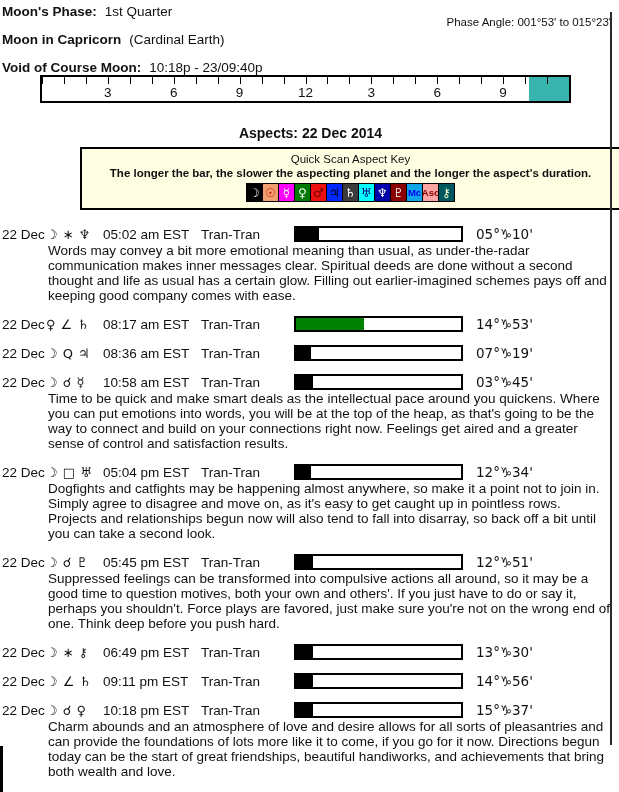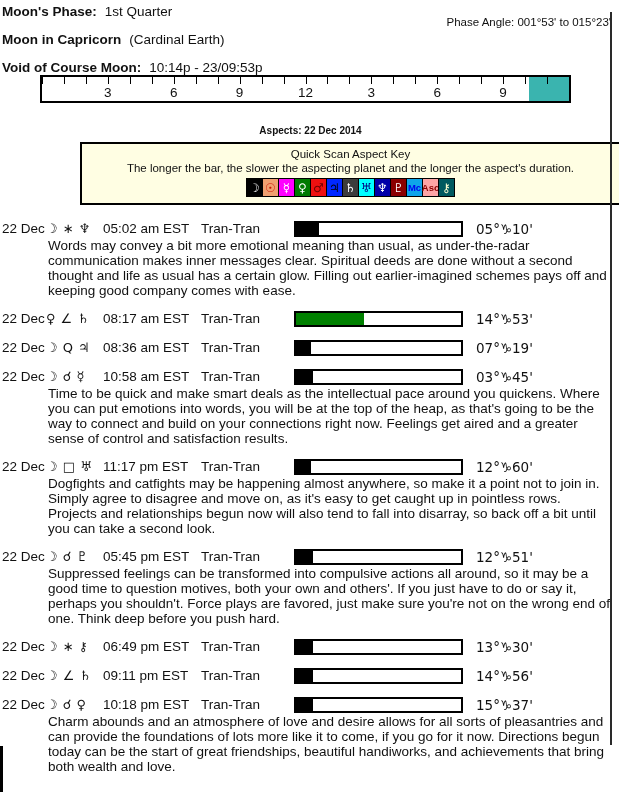--- a/index.html
+++ b/index.html
@@ -24,40 +24,40 @@
   .ruler .void-block { position:absolute; top:0; bottom:0; left:92.4%; right:0; }
   .ruler .ticks {
     position:absolute; top:0; left:0; right:0; height:7px; z-index:2;
     background-image:repeating-linear-gradient(90deg,#000 0 1px,transparent 1px 21.96px);
   }
   .ruler .hlabel {
     position:absolute; top:8px; transform:translateX(-50%);
     font-size:13.5px; z-index:3;
   }
 
-  .aspects-title { text-align:center; font-weight:bold; font-size:10px; margin-top:22px; }
+  .aspects-title { text-align:center; font-weight:bold; font-size:14px; margin-top:22px; }
 
   .key-box {
     width:541px; margin:6px 0 0 78px; border:2px solid #000;
     background:#fffee3; text-align:center; padding:4px 2px 6px 2px;
   }
   .key-box .kt { font-size:11.5px; margin-bottom:2px; }
-  .key-box .ks { font-size:11.5px; font-weight:normal; margin-bottom:4px; }
+  .key-box .ks { font-size:11.5px; font-weight:bold; margin-bottom:4px; }
   .tiles { display:inline-flex; }
   .tile {
     width:17px; height:19px; border:1px solid #000; margin-left:-1px;
     display:inline-flex; align-items:center; justify-content:center;
     font-family:"DejaVu Sans", sans-serif; font-size:12px; font-weight:bold;
     line-height:1;
   }
   .tile:first-child { margin-left:0; }
   .tile.txt { font-family:"Liberation Sans", sans-serif; font-size:9.5px; }
 
   
-  .arow { display:flex; align-items:flex-start; margin-top:13px; white-space:nowrap; }
+  .arow { display:flex; align-items:center; margin-top:13px; white-space:nowrap; }
   .arow .c-date  { width:44px; flex:none; }
   .arow .c-glyphs{ width:57px; flex:none; display:inline-flex; gap:5px; font-size:13px; }
   .arow .c-time  { width:98px; flex:none; }
   .arow .c-type  { width:93px; flex:none; }
   .arow .c-bar {
     flex:none; width:169px; height:16px; border:2px solid #000; background:#fff;
     display:inline-block; overflow:hidden;
   }
   .arow .c-bar .fill { display:block; height:100%; }
   .arow .c-deg { margin-left:13px; }
@@ -75,21 +75,21 @@
 <div class="phase-angle">
   <span>Phase Angle:</span>
   <span>001°53' to 015°23'</span>
 </div>
 
 <div class="topline">
   <span class="bold">Moon in Capricorn</span><span class="val">(Cardinal Earth)</span>
 </div>
 
 <div class="topline" style="margin-bottom:0;">
-  <span class="bold">Void of Course Moon:</span><span class="val">10:14p - 23/09:53p</span>
+  <span class="bold">Void of Course Moon:</span><span class="val">10:18p - 23/09:40p</span>
 </div>
 
 <div class="ruler-wrap">
   <div class="ruler">
     <div class="void-block" style="background: rgb(58, 180, 175);"></div>
     <div class="ticks"></div>
     <span class="hlabel" style="left:12.5%">3</span>
     <span class="hlabel" style="left:25%">6</span>
     <span class="hlabel" style="left:37.5%">9</span>
     <span class="hlabel" style="left:50%">12</span>
@@ -183,26 +183,26 @@
 </div>
 <div class="desc">Time to be quick and make smart deals as the intellectual pace around you quickens. Where you can put emotions into words, you will be at the top of the heap, as that's going to be the way to connect and build on your connections right now. Feelings get aired and a greater sense of control and satisfaction results.</div>
 
 <div class="arow">
   <span class="c-date">22 Dec</span>
   <span class="c-glyphs glyph">
       <span>☽</span>
       <span>□</span>
       <span>♅</span>
     </span>
-  <span class="c-time">11:17 pm EST</span>
+  <span class="c-time">05:04 pm EST</span>
   <span class="c-type">Tran-Tran</span>
   <span class="c-bar">
       <span class="fill" style="background: rgb(0, 0, 0); width: 9%;"></span>
     </span>
-  <span class="c-deg glyph">12°♑60'</span>
+  <span class="c-deg glyph">12°♑34'</span>
 </div>
 <div class="desc">Dogfights and catfights may be happening almost anywhere, so make it a point not to join in. Simply agree to disagree and move on, as it's easy to get caught up in pointless rows. Projects and relationships begun now will also tend to fall into disarray, so back off a bit until you can take a second look.</div>
 
 <div class="arow">
   <span class="c-date">22 Dec</span>
   <span class="c-glyphs glyph">
       <span>☽</span>
       <span>☌</span>
       <span>♇</span>
     </span>

